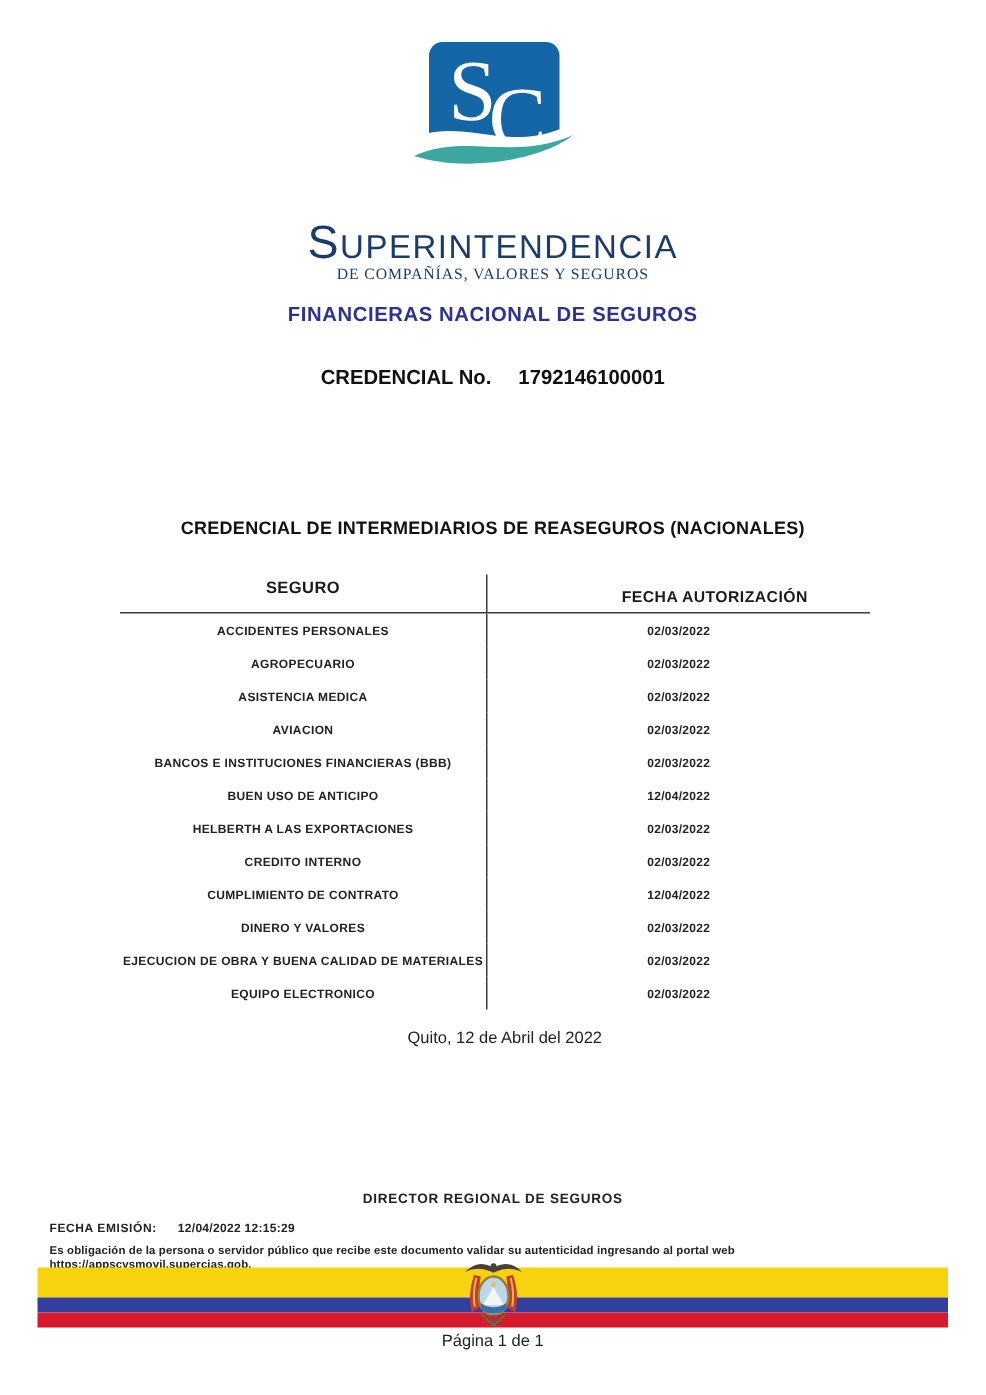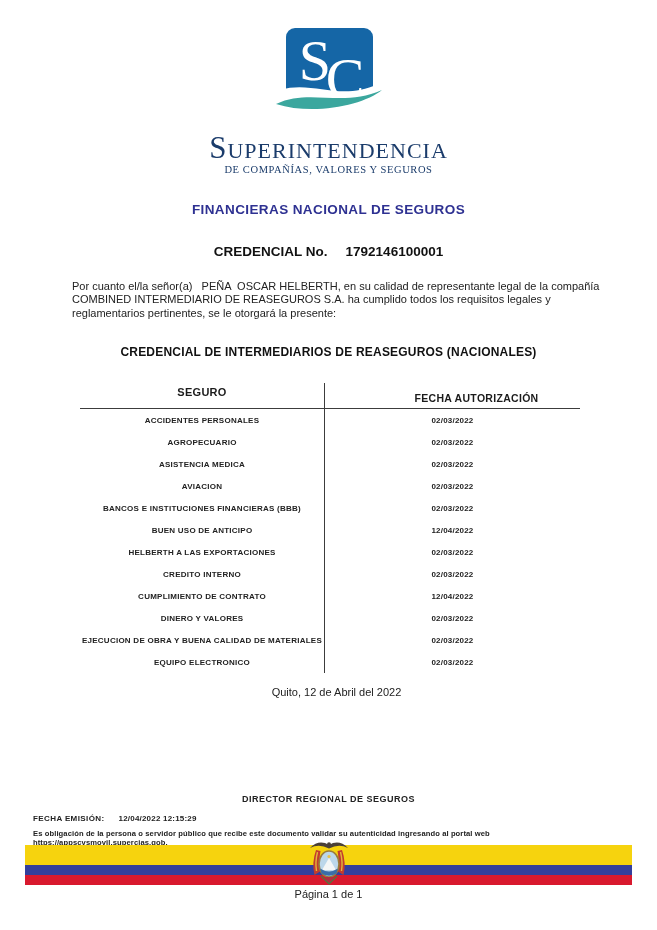--- a/index.html
+++ b/index.html
@@ -18,22 +18,22 @@
   
   .logo-block {
     position: absolute;
     top: 26px;
     left: 0;
     width: 100%;
     text-align: center;
   }
   .logo-mark { display: block; margin: 0 auto; }
   .logo-name {
-    margin-top: 6px;
-    font-family: Liberation Serif, serif;
+    margin-top: 20px;
+    font-family: Liberation Sans, sans-serif;
     color: var(--logo-navy, #1b3c6b);
     letter-spacing: 1px;
     line-height: 1;
   }
   .logo-name .initial { font-size: 31px; }
   .logo-name .rest { font-size: 22px; }
   .logo-subtitle {
     margin-top: 1px;
     font-family: "Liberation Serif", serif;
     color: var(--logo-navy, #1b3c6b);
@@ -216,23 +216,20 @@
     <div class="logo-name"><span class="initial">S</span><span class="rest">UPERINTENDENCIA</span></div>
     <div class="logo-subtitle">DE COMPAÑÍAS, VALORES Y SEGUROS</div>
   </div>
 
   <div class="intendencia-title">FINANCIERAS NACIONAL DE SEGUROS</div>
 
   <div class="credencial-line">
     <span>CREDENCIAL No.</span><span class="number">1792146100001</span>
   </div>
 
-  <div class="intro">Por cuanto el/la señor(a)   PEÑA  OSCAR HELBERTH, en su calidad de representante legal de la compañía
-COMBINED INTERMEDIARIO DE REASEGUROS S.A. ha cumplido todos los requisitos legales y
-reglamentarios pertinentes, se le otorgará la presente:</div>
 
   <div class="cred-title">CREDENCIAL DE INTERMEDIARIOS DE REASEGUROS (NACIONALES)</div>
 
   <div class="table">
     <div class="thead">
       <div class="th-left">SEGURO</div>
       <div class="th-right">FECHA AUTORIZACIÓN</div>
     </div>
     <div>
     <div class="trow">

